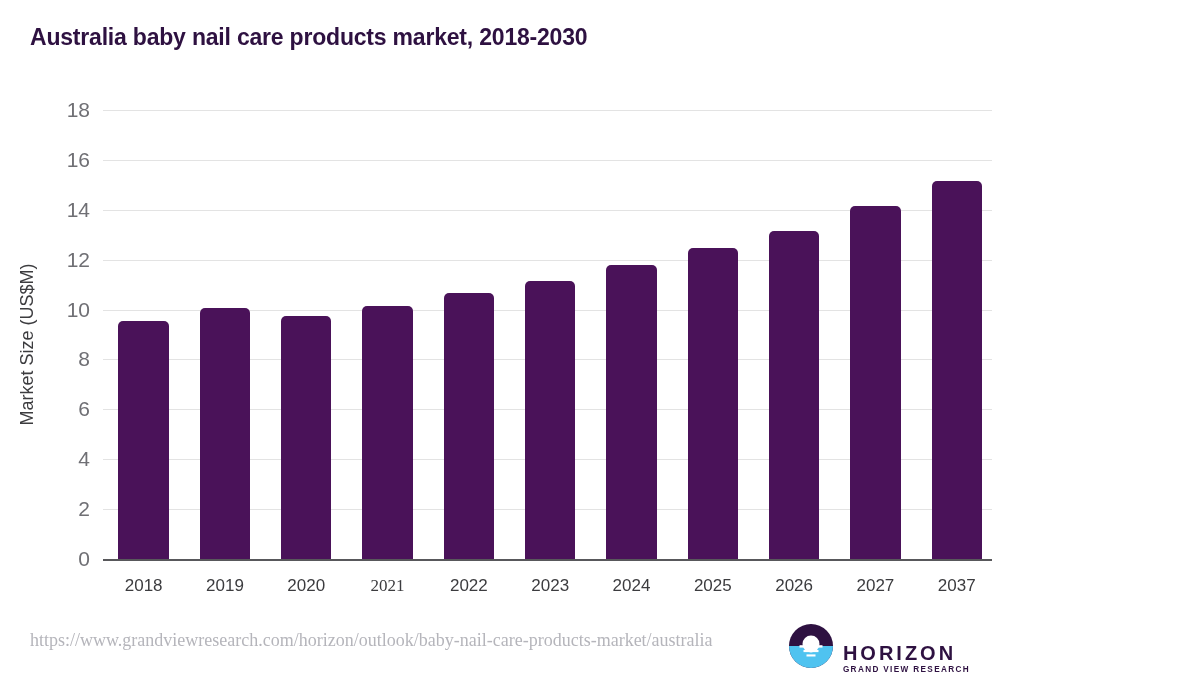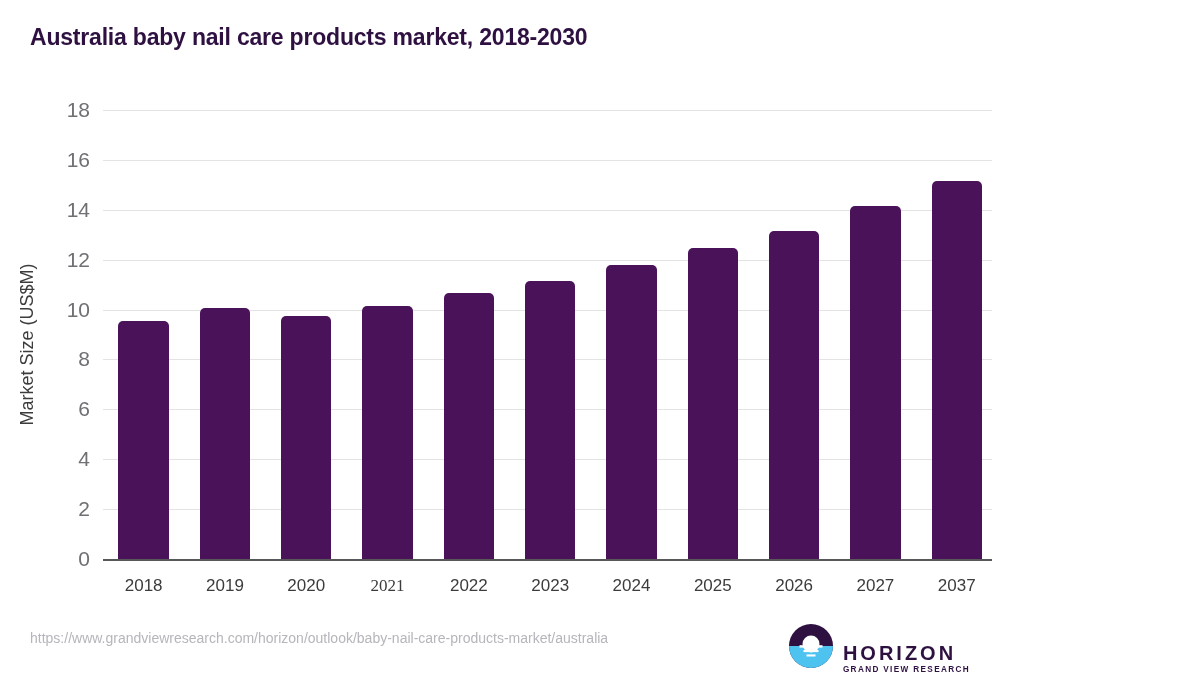--- a/index.html
+++ b/index.html
@@ -101,23 +101,24 @@
     text-align: center;
     white-space: nowrap;
     transform: translateX(-50%);
   }
 
   
   #source-url {
     position: absolute;
     left: 30px;
     top: 630px;
-    font-size: 14px;
+    font-size: 18px;
     color: #b5b5bb;
     white-space: nowrap;
+    font-family: Liberation Serif, serif;
   }
   #brand-logo {
     position: absolute;
     right: 22px;
     top: 617px;
     display: flex;
     align-items: center;
     gap: 9px;
   }
   #brand-mark { display: block; }

